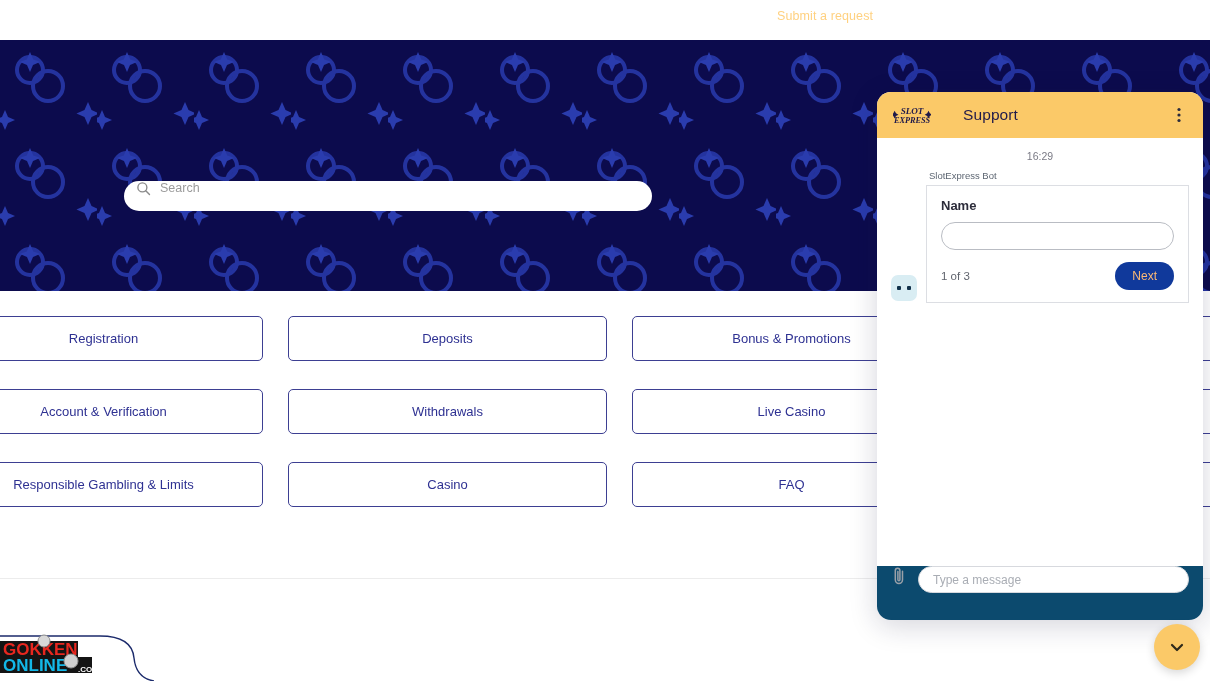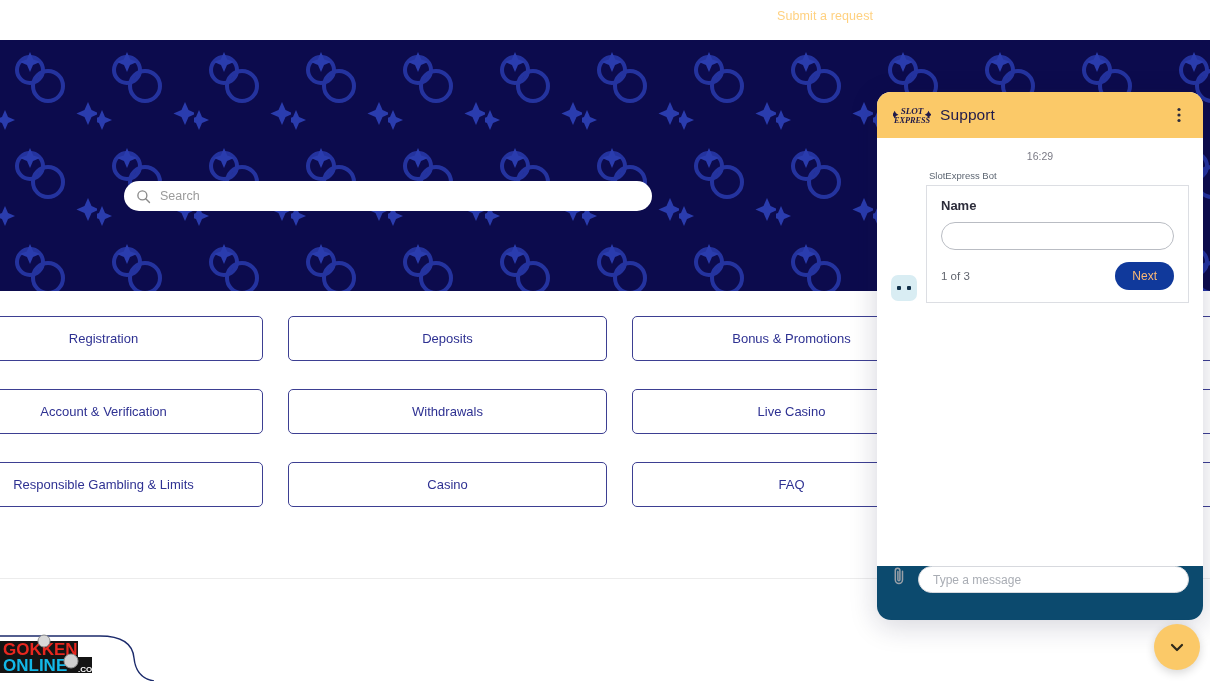--- a/index.html
+++ b/index.html
@@ -27,21 +27,21 @@
     position: absolute; left: 0; top: 40px; width: 1210px; height: 251px;
     background-color: #0c0b4d;
     overflow: hidden;
   }
   .hero-pattern { position: absolute; inset: 0; opacity: 1; }
 
   .search-wrap {
     position: absolute; left: 124px; top: 141px;
     width: 528px; height: 30px;
     background: #ffffff; border-radius: 16px;
-    display: flex; align-items: center; padding: 0 12px;
+    display: flex; align-items: flex-start; padding: 0 12px;
   }
   .search-icon { width: 15px; height: 15px; flex: 0 0 auto; margin-right: 9px; }
   .search-input {
     border: none; outline: none; background: transparent;
     font-family: "Liberation Sans", sans-serif;
     font-size: 12.5px; color: #333; width: 100%;
   }
   .search-input::placeholder { color: #9b9b9b; }
 
   
@@ -75,20 +75,21 @@
     background: #ffffff;
     border-radius: 14px;
     box-shadow: 0 6px 28px rgba(20,20,60,.18);
     overflow: hidden;
     display: flex; flex-direction: column;
   }
   .chat-header {
     height: 46px; background: #fbc968;
     display: flex; align-items: center; padding: 0 16px;
     flex: 0 0 auto;
+    gap: 23px;
   }
   .chat-logo { width: 38px; height: 22px; flex: 0 0 auto; margin-right: 9px; }
   .chat-title {
     font-size: 15.5px; font-weight: normal; color: #201a4a; letter-spacing: .1px;
     flex: 1 1 auto;
   }
   .kebab { width: 16px; height: 18px; cursor: pointer; flex: 0 0 auto; }
 
   .chat-body {
     flex: 1 1 auto; position: relative; background: #ffffff; padding-top: 12px;

